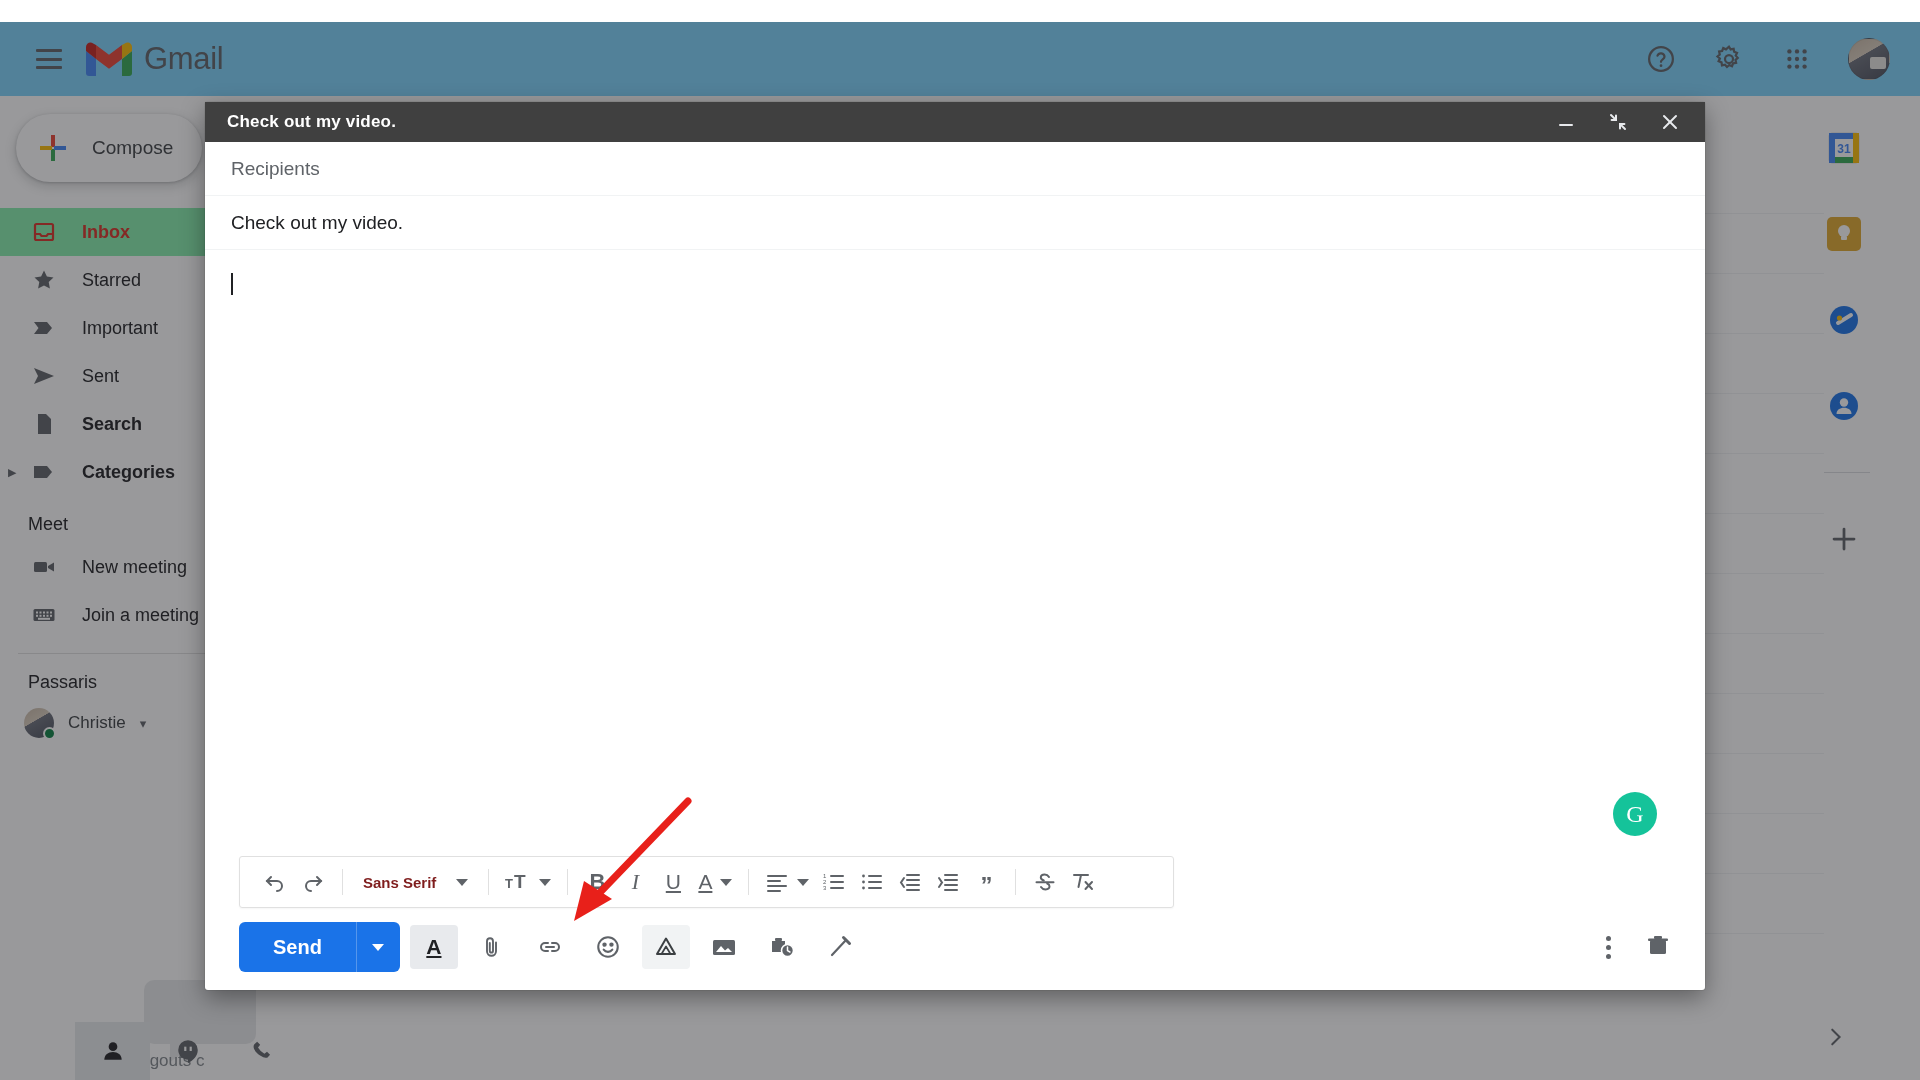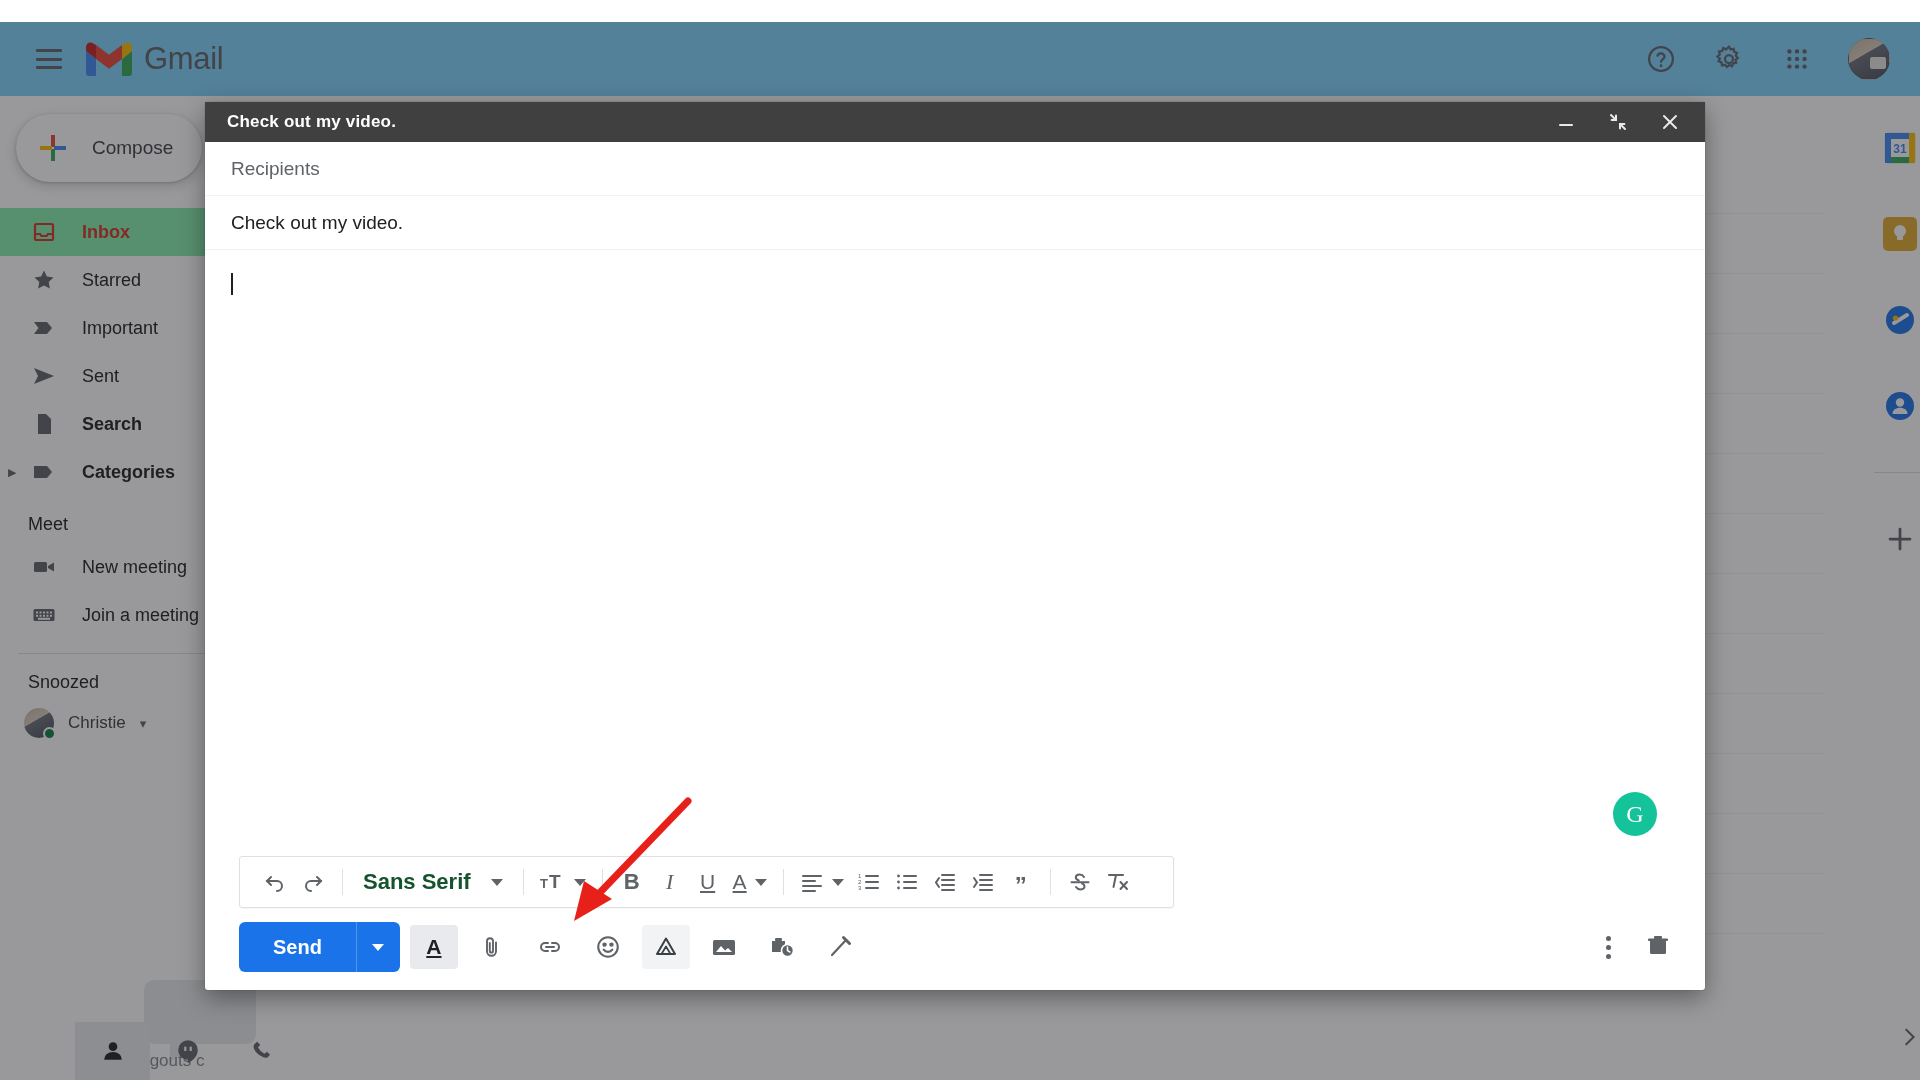--- a/index.html
+++ b/index.html
@@ -81,21 +81,21 @@
   .gm-list { position:absolute; left:300px; top:96px; width:1790px; height:984px; background:#fff; }
   .list-toolbar { height:58px; display:flex; align-items:center; justify-content:flex-end; padding-right:520px; gap:40px; color:#5f6368; }
   .pager { display:flex; gap:44px; }
   .mail-row { height:60px; display:flex; align-items:center; border-bottom:1px solid #f1f3f4; padding-left:22px; gap:26px; }
   .mail-chk { width:20px; height:20px; border:2px solid #5f6368; border-radius:2px; flex:none; }
   .mail-sender { font-size:19px; color:#202124; font-weight:bold; width:300px; }
   .mail-subject { font-size:19px; color:#202124; font-weight:bold; }
   .mail-snippet { font-size:19px; color:#5f6368; font-weight:normal; }
 
   
-  .right-rail { position:absolute; right:0; top:96px; width:96px; height:984px; background:#fff; display:flex; flex-direction:column; align-items:flex-end; padding-top:32px; gap:46px; }
+  .right-rail { position:absolute; right:0; top:96px; width:96px; height:984px; background:#fff; display:flex; flex-direction:column; align-items:flex-start; padding-top:32px; gap:46px; }
   .rail-ico { width:40px; height:40px; border-radius:6px; display:flex; align-items:center; justify-content:center; }
   .rail-div { width:46px; height:1px; background:#dadce0; }
   .rail-arrow { position:absolute; bottom:26px; color:#5f6368; font-size:22px; }
 
   
   #compose {
     position:absolute; left:205px; top:102px; width:1500px; height:888px;
     background:#fff; z-index:60;
     box-shadow: 0 8px 24px rgba(0,0,0,.38), 0 0 0 1px rgba(0,0,0,.06);
     border-radius:3px; display:flex; flex-direction:column;
@@ -118,21 +118,21 @@
 
   .cmp-footer { flex:none; padding:0 20px 18px 20px; position:relative; }
   .fmt-toolbar {
     height:52px; margin:0 14px 14px 14px; border:1px solid #e0e0e0; border-radius:3px;
     display:flex; align-items:center; padding:0 16px; gap:0; width:935px;
     box-shadow:0 1px 2px rgba(0,0,0,.04);
   }
   .fmt-btn { width:38px; height:38px; display:flex; align-items:center; justify-content:center; color:#5f6368; flex:none; }
   .fmt-sep { width:1px; height:26px; background:#e0e0e0; margin:0 10px; flex:none; }
   .fmt-font { display:flex; align-items:center; gap:20px; padding:0 10px; }
-  .fmt-font-lbl { font-size:22px; color:#14532d; font-weight:bold; }
+  .fmt-font-lbl { font-size:15px; color:#7f1d1d; font-weight:bold; }
   .caret-dn { width:0;height:0;border-left:6px solid transparent;border-right:6px solid transparent;border-top:7px solid #5f6368; }
 
   .action-row { display:flex; align-items:center; gap:0; padding-left:14px; }
   .send-btn {
     height:50px; background:#1a73e8; color:#fff; border-radius:6px 0 0 6px;
     display:flex; align-items:center; padding:0 34px; font-size:20px; font-weight:bold;
   }
   .send-caret {
     height:50px; width:44px; background:#1a73e8; border-radius:0 6px 6px 0;
     display:flex; align-items:center; justify-content:center; border-left:1px solid #5596ec;
@@ -296,21 +296,21 @@
                 <rect x="14.5" y="11.8" width="2" height="2"></rect>
                 <rect x="18" y="11.8" width="2" height="2"></rect>
                 <rect x="6" y="14.8" width="12" height="2"></rect>
               </g>
             </svg>
         </span>
         <span class="nav-lbl">Join a meeting</span>
       </div>
 
       <div class="divider"></div>
-      <div class="sec-title">Snoozed</div>
+      <div class="sec-title">Passaris</div>
       <div class="hangout-row">
         <span class="h-avatar">
             <span class="dot"></span>
           </span>
         <span class="h-name">Christie</span>
         <span style="color:#5f6368;font-size:13px">▾</span>
       </div>
 
       <svg class="hang-bubble" width="120" height="90" viewBox="0 0 120 90" fill="#9aa0a6">
         <path d="M14 4h92a10 10 0 0110 10v44a10 10 0 01-10 10H56L30 86V68H14A10 10 0 014 58V14A10 10 0 0114 4z"></path>

